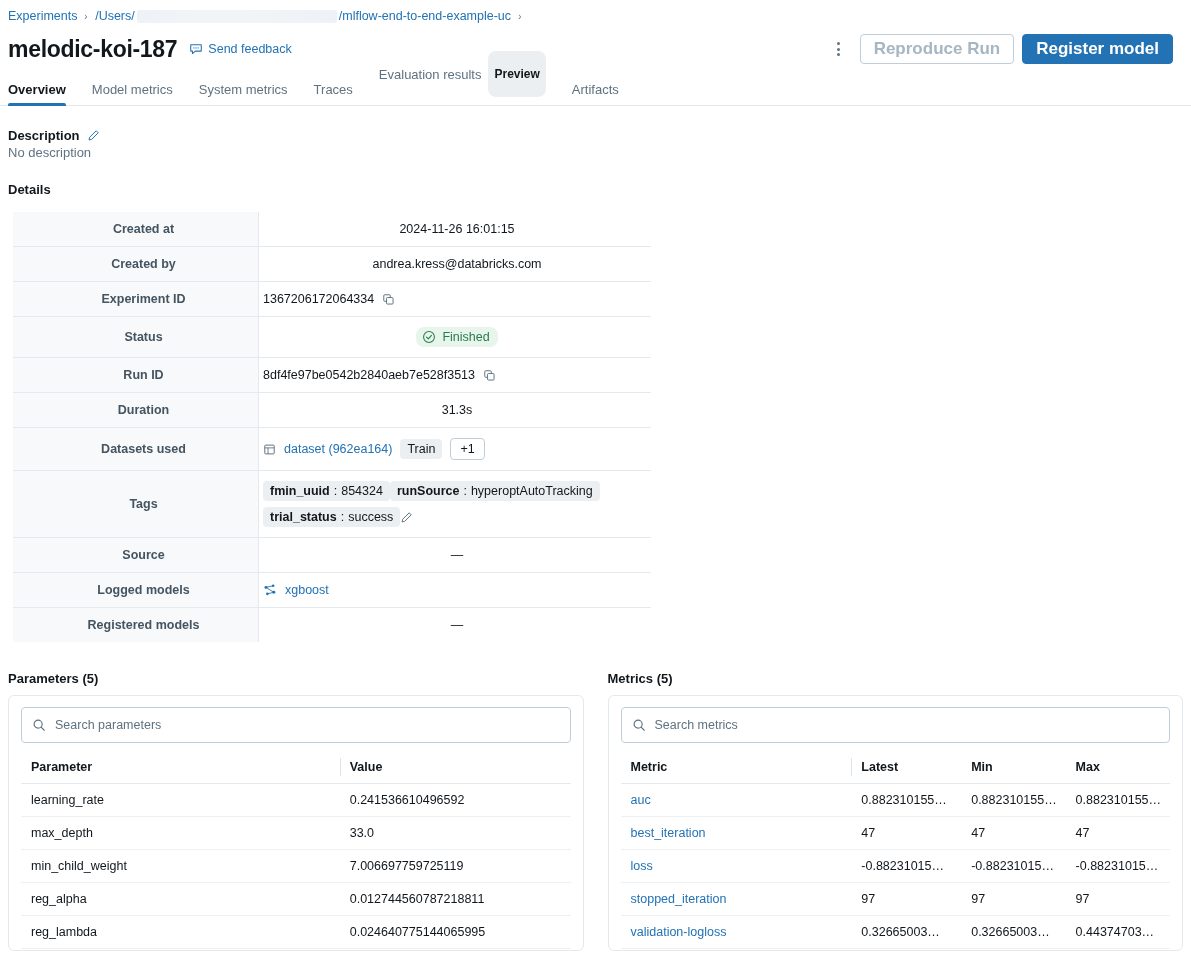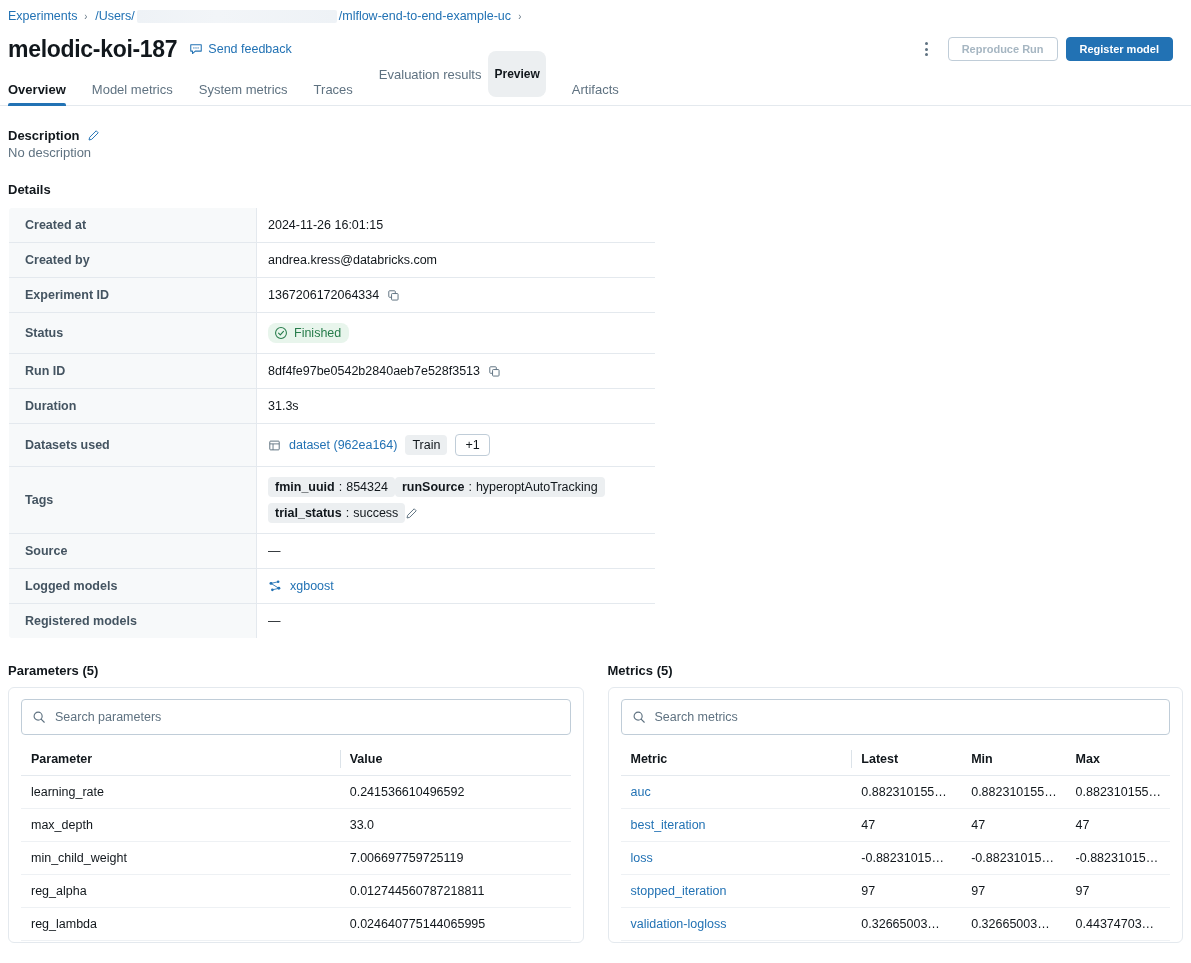--- a/index.html
+++ b/index.html
@@ -50,22 +50,22 @@
   }
   .title-spacer { flex: 1; }
   .kebab {
     width: 26px; height: 26px;
     display: flex; flex-direction: column;
     align-items: center; justify-content: center; gap: 2.5px;
     cursor: pointer; margin-right: 8px;
   }
   .kebab i { width: 3px; height: 3px; border-radius: 50%; background: #5f7281; display: block; }
   .btn {
-    height: 24px; border-radius: 4px;
-    font-size: 11px; font-weight: bold;
+    height: 30px; border-radius: 4px;
+    font-size: 17px; font-weight: bold;
     display: flex; align-items: center; justify-content: center;
     padding: 0 13px; cursor: pointer; white-space: nowrap;
   }
   .btn-secondary {
     background: #fff; border: 1px solid #c0cdd8;
     color: #a6b6c2; margin-right: 8px;
   }
   .btn-primary {
     background: #2272b4; border: 1px solid #2272b4; color: #fff;
   }
@@ -99,34 +99,35 @@
   .sec-head {
     font-size: 13px; font-weight: bold;
     display: flex; align-items: center; gap: 7px;
     margin-top: 22px; margin-bottom: 0;
   }
   .muted { color: #5f7281; font-size: 13px; margin-top: 2px; }
 
   
   .details {
     margin-top: 10px;
-    border: 1px solid #f97316; border-radius: 4px;
+    border: 5px solid #f97316; border-radius: 4px;
     width: 648px; border-collapse: collapse;
     overflow: hidden;
+    text-align: center;
   }
   .details tr { border-bottom: 1px solid #e4e9ee; }
   .details tr:last-child { border-bottom: none; }
   .details td { vertical-align: middle; font-size: 12.5px; }
   .det-key {
     width: 248px; background: #f7f9fa;
     font-weight: bold; color: #445461;
     padding: 10px 0 10px 16px;
     border-right: 1px solid #e4e9ee;
   }
-  .det-val { padding: 10px 0 10px 11px; color: #11171c; }
+  .det-val { padding: 10px 0 10px 4px; color: #11171c; }
   .val-flex { display: flex; align-items: center; gap: 8px; flex-wrap: wrap; }
   .lnk { color: #2272b4; cursor: pointer; }
 
   .status-badge {
     display: inline-flex; align-items: center; gap: 6px;
     background: #e8f5ec; color: #277c4b;
     border-radius: 8px; padding: 3px 8px 3px 6px;
     font-size: 12.5px;
   }
   .pill-gray {

